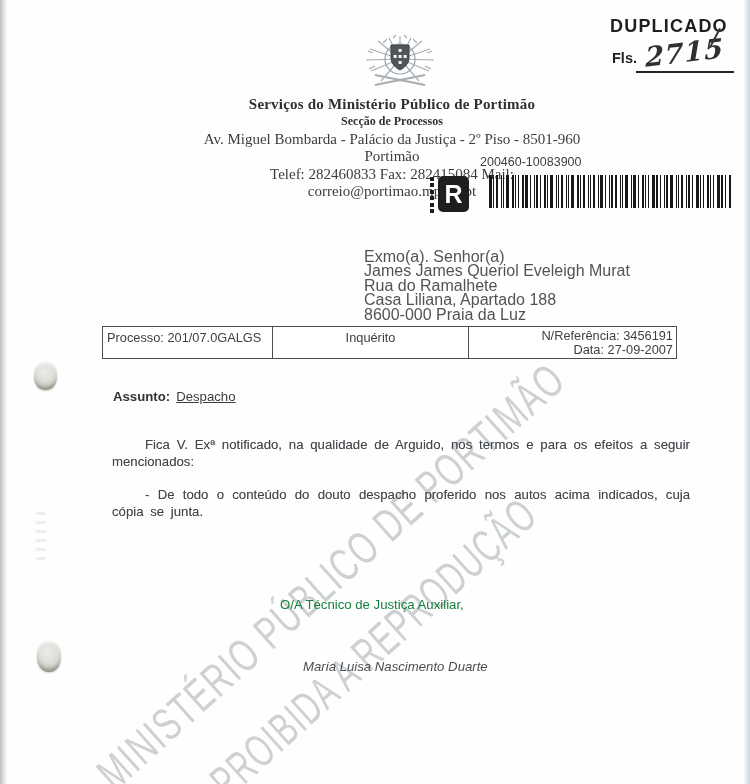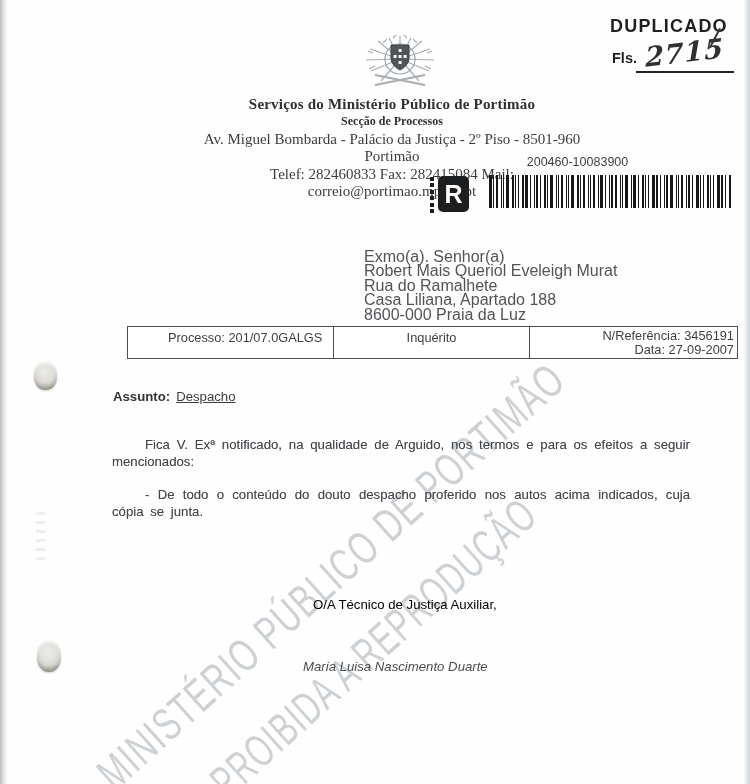--- a/index.html
+++ b/index.html
@@ -33,50 +33,50 @@
          transform:rotate(28deg);border-radius:2px;}
   
   .crest{position:absolute;left:361px;top:33px;width:78px;height:62px;z-index:2;filter:blur(.4px);opacity:.95;}
   .header-block{position:absolute;left:192px;top:96px;width:400px;text-align:center;z-index:2;
                 font-family:"Liberation Serif",serif;color:#2e3134;}
   .org{font-size:15px;font-weight:bold;letter-spacing:.2px;}
   .section{font-size:12px;font-weight:bold;margin-top:1px;}
   .addr,.contacts{font-size:15px;margin-top:2px;color:#3a3d40;}
   .contacts{margin-top:1px;}
   
-  .docnum{position:absolute;left:480px;top:155px;width:195px;text-align:center;z-index:2;
+  .docnum{position:absolute;left:480px;top:155px;width:195px;text-align:left;z-index:2;
           font-size:12.5px;color:#3c3f42;}
   .regdots{position:absolute;left:430px;top:177px;z-index:2;display:flex;flex-direction:column;gap:2.4px;}
   .regdots i{width:4px;height:4px;background:#1d1e20;display:block;}
   .regbox{position:absolute;left:438px;top:176px;width:31px;height:36px;background:#1d1e20;border-radius:5px;
           z-index:2;display:grid;place-items:center;color:#fdfdfd;font-weight:bold;font-size:25px;}
   .barcode{position:absolute;left:489px;top:175px;width:246px;height:33px;z-index:2;display:flex;align-items:stretch;}
   .barcode i{display:block;background:#17181a;flex:0 0 auto;}
   .barcode-caption{position:absolute;left:495px;top:210px;z-index:2;font-family:"DejaVu Sans Mono",monospace;
                    font-size:9px;letter-spacing:13px;color:#2b2d2f;white-space:nowrap;}
   
   .recipient{position:absolute;left:364px;top:230px;z-index:2;font-size:16px;line-height:14.4px;color:#515457;margin-top:20px;}
   
-  .case-table{position:absolute;left:127px;top:326px;width:573px;z-index:2;display:grid;
+  .case-table{position:absolute;left:102px;top:326px;width:573px;z-index:2;display:grid;
               grid-template-columns:170px 196px 1fr;border:1.6px solid #4a4e52;
-              font-size:12.8px;color:#3e4144;background:rgba(255,255,255,.6);padding-left:36px;}
+              font-size:12.8px;color:#3e4144;background:rgba(255,255,255,.6);}
   .case-table .c1{padding:3px 0 4px 4px;border-right:1.6px solid #4a4e52;}
   .case-table .c2{padding:3px 0 4px 0;border-right:1.6px solid #4a4e52;text-align:center;}
   .case-table .c3{padding:2px 3px 2px 0;text-align:right;line-height:13.5px;}
   
   .assunto{position:absolute;left:113px;top:389px;z-index:2;font-size:13.2px;color:#313437;}
   .assunto .lbl{font-weight:bold;}
   .assunto .val{text-decoration:underline;margin-left:6px;color:#3a3d40;}
   .para{position:absolute;left:112px;width:578px;z-index:2;text-align:justify;font-size:13.2px;
         line-height:17.2px;color:#424549;text-indent:33px;word-spacing:3px;margin:0;
         text-shadow:0 0 .5px rgba(66,69,73,.4);}
   .p1{top:436px;}
   .p2{top:486px;}
   .p3{top:533px;word-spacing:2px;}
-  .sig-role{position:absolute;left:313px;top:597px;z-index:2;font-size:13.2px;color:#000000;text-align:right;}
+  .sig-role{position:absolute;left:280px;top:597px;z-index:2;font-size:13.2px;color:#15803d;text-align:right;}
   .sig-name{position:absolute;left:303px;top:659px;z-index:2;font-size:13.2px;font-style:italic;color:#4a4d50;}
 </style>
 </head>
 <body>
 
 <div id="page">
 
   <svg class="wm" viewBox="0 0 750 784" aria-hidden="true">
     <text transform="translate(115,792) rotate(-42)" x="0" y="0" textLength="610" lengthAdjust="spacingAndGlyphs">MINISTÉRIO PÚBLICO DE PORTIMÃO</text>
     <text transform="translate(228,800) rotate(-42)" x="0" y="0" textLength="420" lengthAdjust="spacingAndGlyphs">PROIBIDA A REPRODUÇÃO</text>
@@ -193,21 +193,21 @@
       <i style="width:1px;margin-right:2px"></i>
       <i style="width:1px;margin-right:3px"></i>
       <i style="width:3px;margin-right:1px"></i>
       <i style="width:2px;margin-right:2px"></i>
       <i style="width:1px;margin-right:3px"></i>
       <i style="width:2px;margin-right:1px"></i>
     </div>
 
   <div class="recipient">
     <div>Exmo(a). Senhor(a)</div>
-    <div>Robert Mais Queriol Eveleigh Murat</div>
+    <div>James James Queriol Eveleigh Murat</div>
     <div>Rua do Ramalhete</div>
     <div>Casa Liliana, Apartado 188</div>
     <div>8600-000 Praia da Luz</div>
   </div>
 
   <div class="case-table">
     <div class="c1">Processo: 201/07.0GALGS</div>
     <div class="c2">Inquérito</div>
     <div class="c3">
       <div>N/Referência: 3456191</div>

